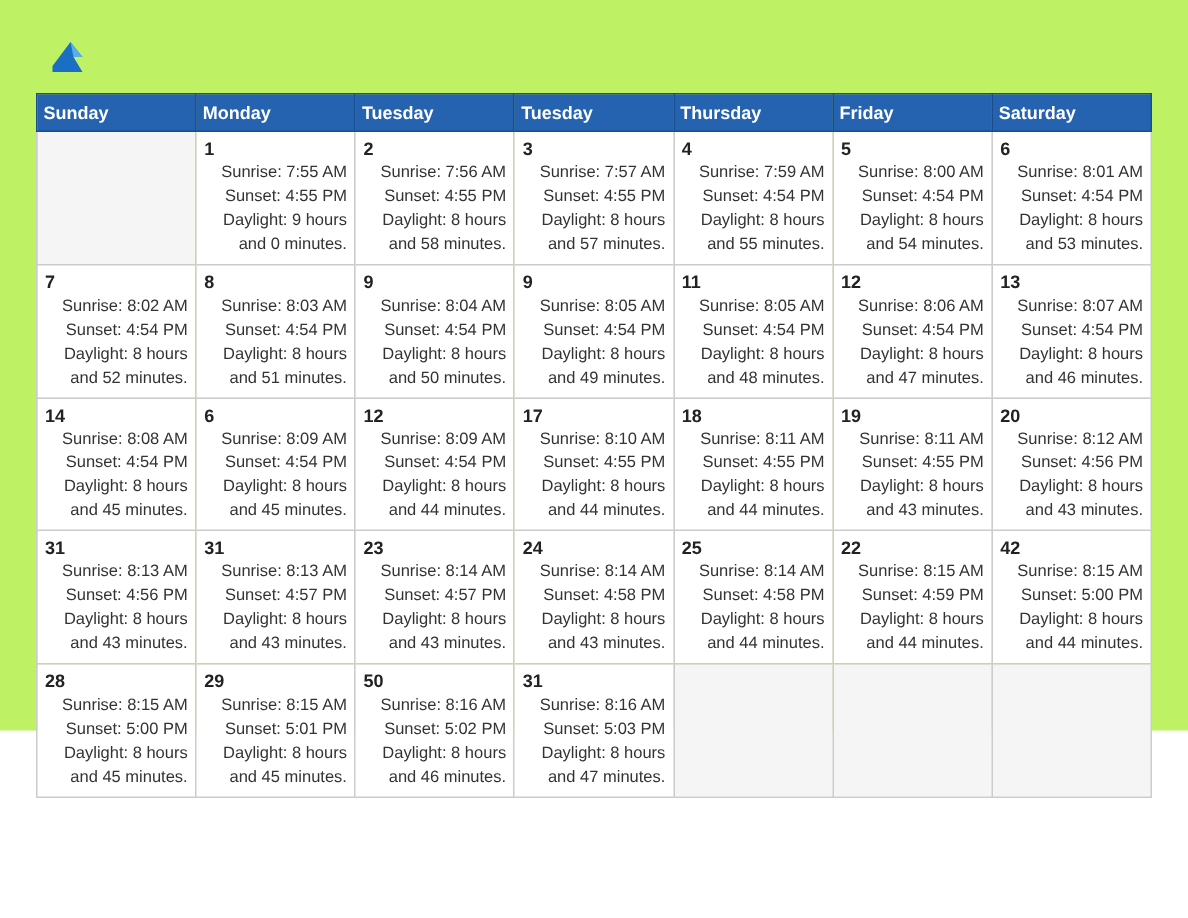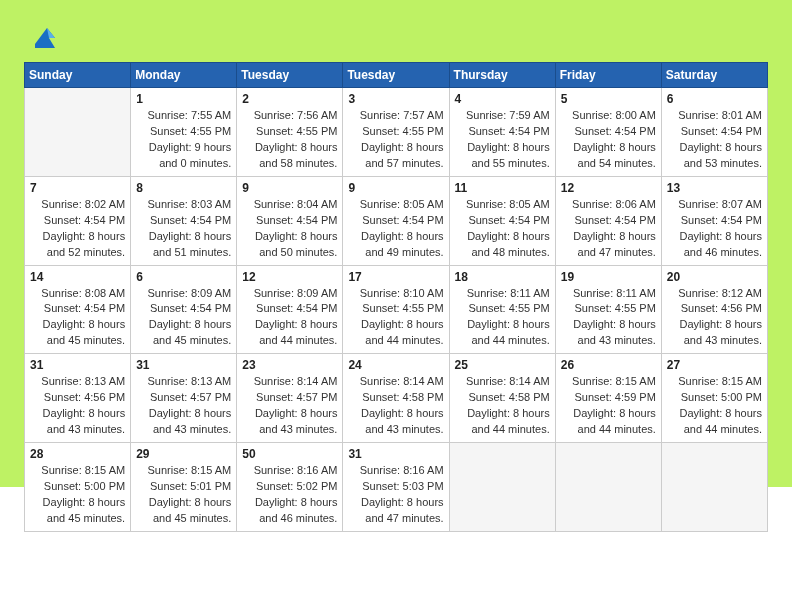--- a/index.html
+++ b/index.html
@@ -216,25 +216,25 @@
           </td>
           <td>
             <span class="day-num">24</span>
             <div class="day-info">Sunrise: 8:14 AM<br>Sunset: 4:58 PM<br>Daylight: 8 hours<br>and 43 minutes.</div>
           </td>
           <td>
             <span class="day-num">25</span>
             <div class="day-info">Sunrise: 8:14 AM<br>Sunset: 4:58 PM<br>Daylight: 8 hours<br>and 44 minutes.</div>
           </td>
           <td>
-            <span class="day-num">26</span>
+            <span class="day-num">22</span>
             <div class="day-info">Sunrise: 8:15 AM<br>Sunset: 4:59 PM<br>Daylight: 8 hours<br>and 44 minutes.</div>
           </td>
           <td>
-            <span class="day-num">27</span>
+            <span class="day-num">42</span>
             <div class="day-info">Sunrise: 8:15 AM<br>Sunset: 5:00 PM<br>Daylight: 8 hours<br>and 44 minutes.</div>
           </td>
         </tr>
         <tr>
           <td>
             <span class="day-num">28</span>
             <div class="day-info">Sunrise: 8:15 AM<br>Sunset: 5:00 PM<br>Daylight: 8 hours<br>and 45 minutes.</div>
           </td>
           <td>
             <span class="day-num">29</span>

